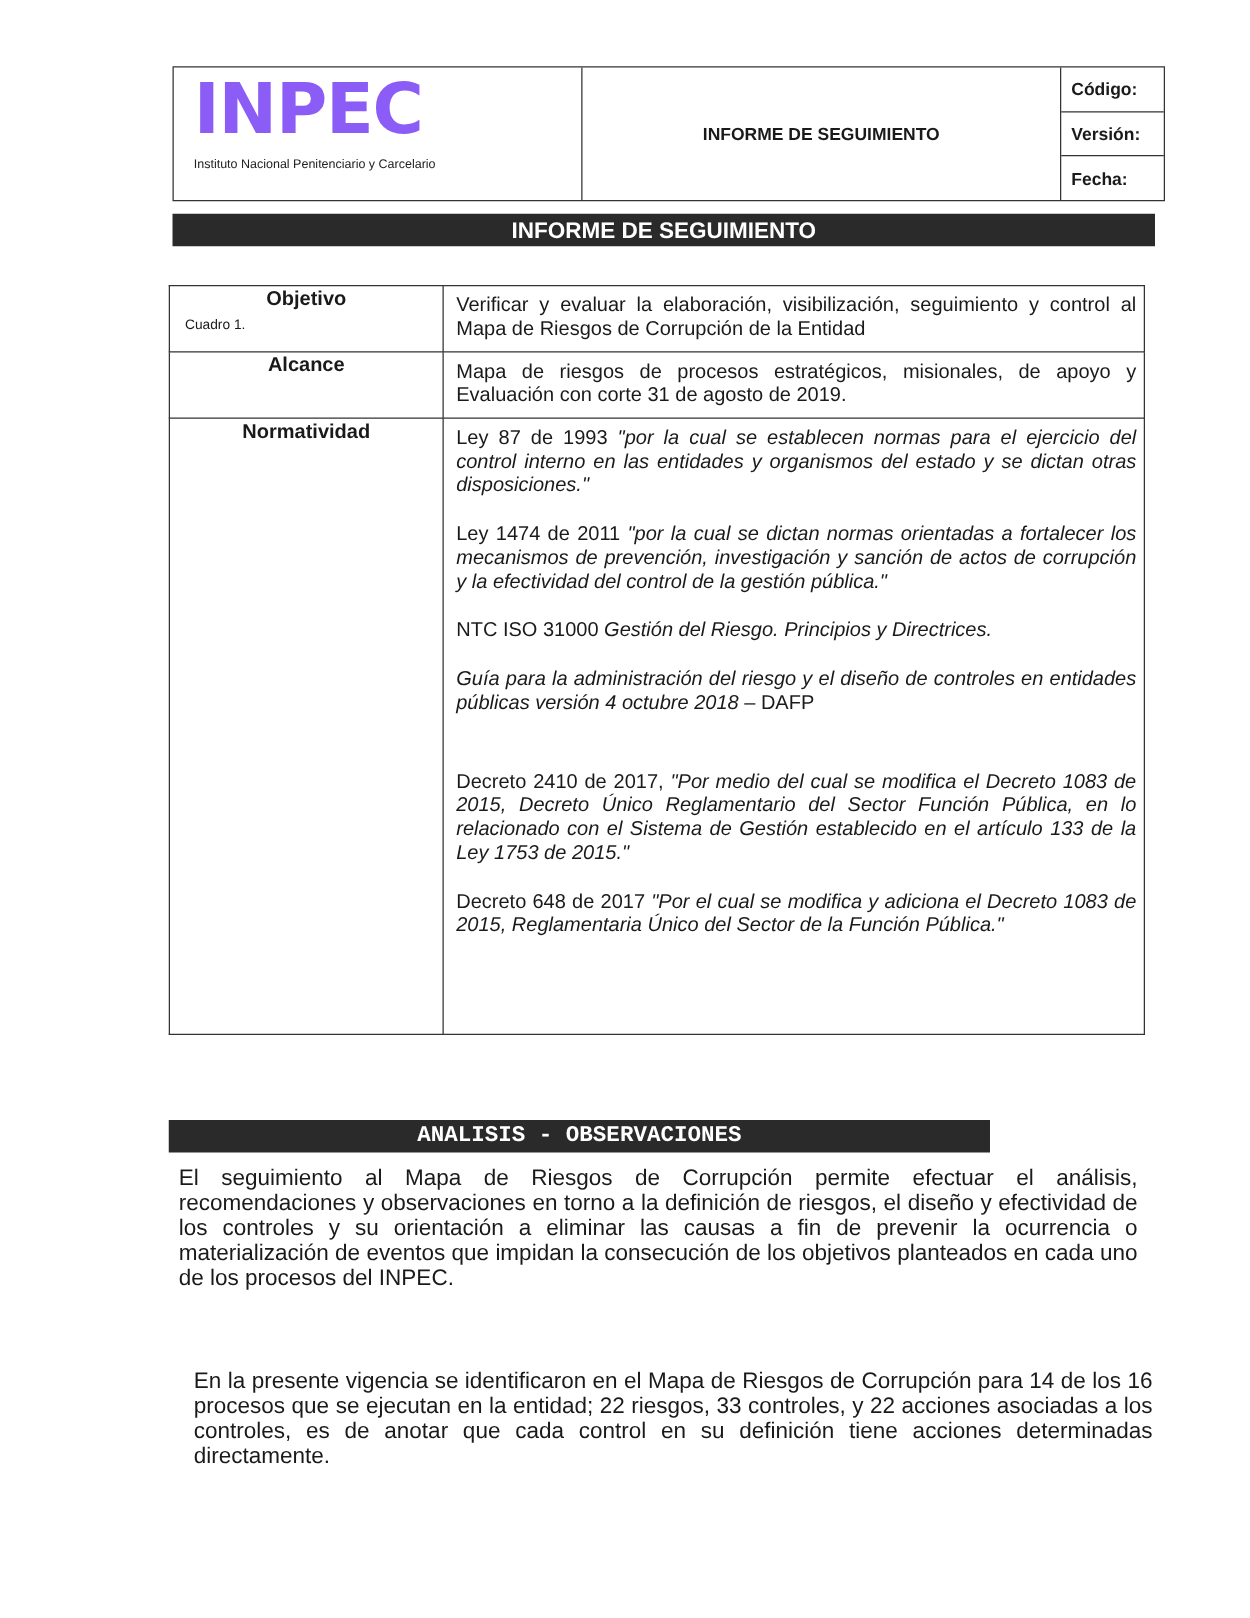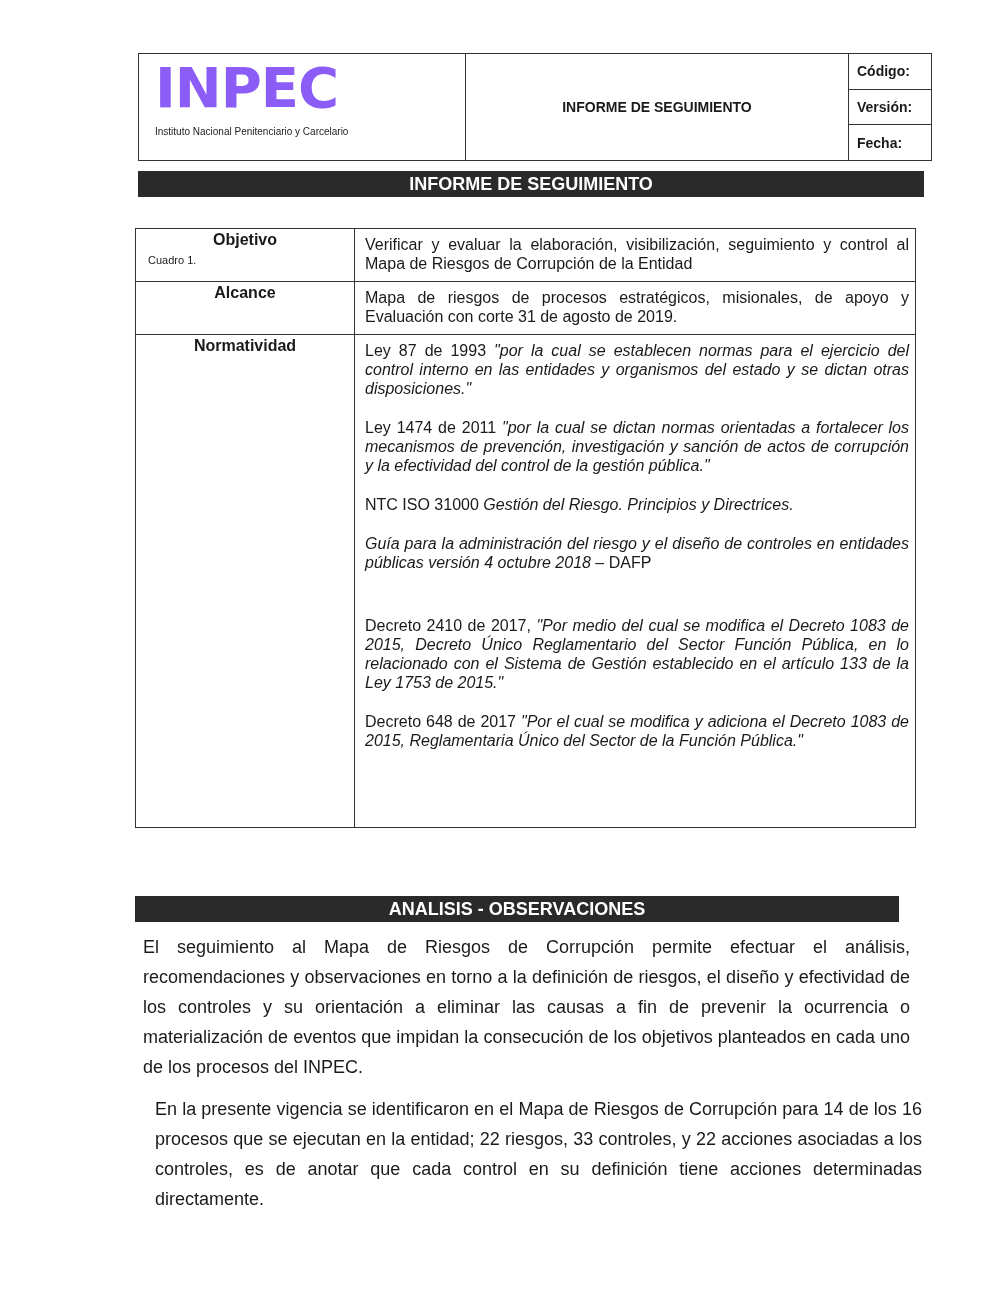--- a/index.html
+++ b/index.html
@@ -35,21 +35,21 @@
     font-size: 16px;
   }
   .info-table td { border: 1px solid #333; vertical-align: top; }
   .info-table td.label { width: 216px; text-align: center; font-weight: bold; padding-top: 2px; }
   .info-table td.value { padding: 6px 6px 8px 10px; line-height: 19px; text-align: justify; }
   .norm-item { margin-bottom: 20px; }
   .norm-item:last-child { margin-bottom: 6px; }
   .norm-item i { font-style: italic; }
 
   .para {
-    position: absolute; left: 143px; width: 767px; font-size: 18px; line-height: 30px; text-align: justify;
+    position: absolute; left: 143px; width: 767px; font-size: 18px; line-height: 20px; text-align: justify;
   }
 </style>
 </head>
 <body>
 
 <div class="header-table">
   <div class="logo-cell">
     <div class="logo-text">INPEC</div>
     <div class="logo-sub">Instituto Nacional Penitenciario y Carcelario</div>
   </div>
@@ -83,16 +83,16 @@
       <div class="norm-item"><span>Ley 1474 de 2011 </span><i>"por la cual se dictan normas orientadas a fortalecer los mecanismos de prevención, investigación y sanción de actos de corrupción y la efectividad del control de la gestión pública."</i></div>
       <div class="norm-item"><span>NTC ISO 31000 </span><i>Gestión del Riesgo. Principios y Directrices.</i></div>
       <div class="norm-item" style="margin-bottom:44px;"><i>Guía para la administración del riesgo y el diseño de controles en entidades públicas versión 4 octubre 2018</i><span> – DAFP</span></div>
       <div class="norm-item"><span>Decreto 2410 de 2017, </span><i>"Por medio del cual se modifica el Decreto 1083 de 2015, Decreto Único Reglamentario del Sector Función Pública, en lo relacionado con el Sistema de Gestión establecido en el artículo 133 de la Ley 1753 de 2015."</i></div>
       <div class="norm-item"><span>Decreto 648 de 2017 </span><i>"Por el cual se modifica y adiciona el Decreto 1083 de 2015, Reglamentaria Único del Sector de la Función Pública."</i></div>
     </td>
   </tr>
 </tbody>
   </table>
 
-<div class="section-bar" style="top:896px; left:135px; width:764px;">ANALISIS - OBSERVACIONES</div>
+<div class="section-bar" style="top:896px; left:135px; width:657px;font-family:Liberation Mono, monospace;">ANALISIS - OBSERVACIONES</div>
 
 <p class="para" style="top:932px; margin:0;">El seguimiento al Mapa de Riesgos de Corrupción permite efectuar el análisis, recomendaciones y observaciones  en torno a la definición de riesgos, el diseño y efectividad de los controles y su orientación  a eliminar las causas  a fin de prevenir la ocurrencia o materialización de eventos que impidan la consecución de los objetivos planteados en cada uno de los procesos del INPEC.</p>
 <p class="para" style="top:1082px; margin:12px;">En la presente vigencia se identificaron en el Mapa de Riesgos de Corrupción para 14 de los 16 procesos que se ejecutan en la entidad; 22 riesgos, 33 controles, y 22 acciones asociadas a los controles, es de anotar que cada control en su definición tiene acciones determinadas directamente.</p>
 
 </body></html>

